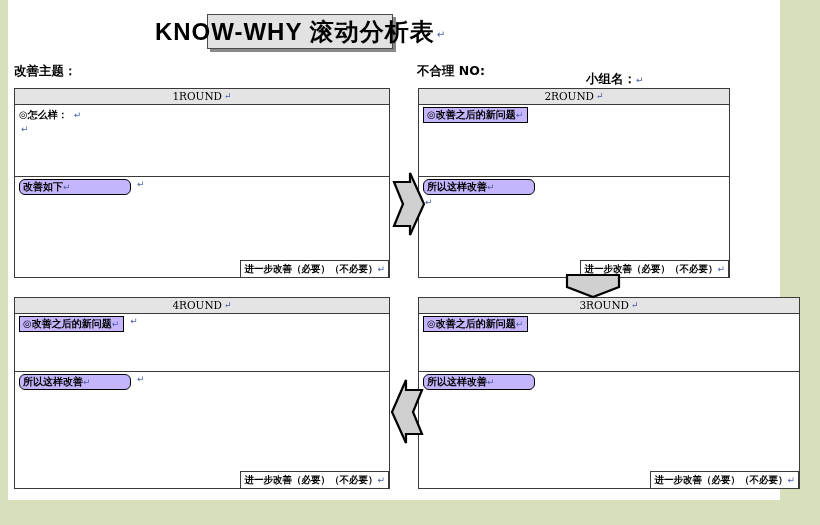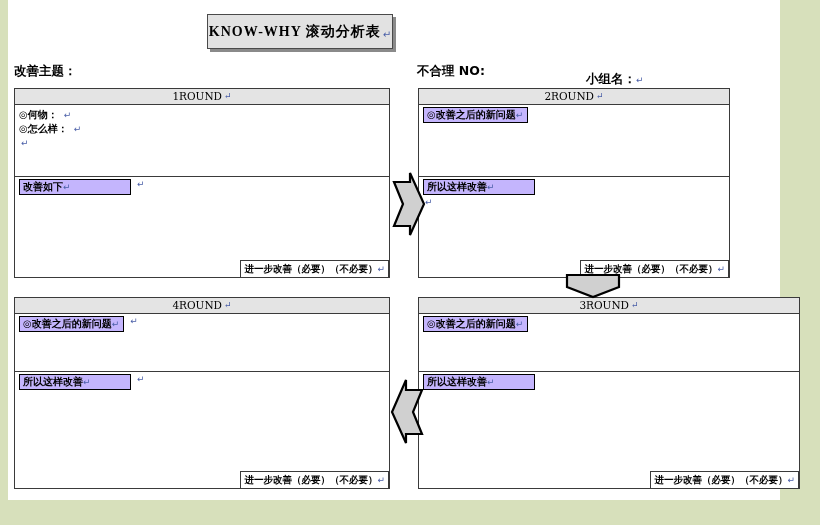--- a/index.html
+++ b/index.html
@@ -45,22 +45,22 @@
     height: 100%;
     background: #e2e2e2;
     border: 1px solid #4a4a4a;
     box-sizing: border-box;
     display: flex;
     align-items: center;
     justify-content: center;
     white-space: nowrap;
   }
   #title-text {
-    font-family: Liberation Serif, serif;
-    font-size: 14px;
+    font-family: Liberation Sans, sans-serif;
+    font-size: 24px;
     font-weight: bold;
     letter-spacing: 1px;
     color: #000;
   }
   #title-pilcrow {
     font-size: 10px;
     color: #4a5fa8;
     margin-left: 2px;
     align-self: flex-start;
     margin-top: 14px;
@@ -111,21 +111,21 @@
     border: 1px solid #000000;
     background: #c4b5fd;
     font-size: 10px;
     font-weight: bold;
     padding: 1px 4px 1px 3px;
     line-height: 12px;
     white-space: nowrap;
     box-sizing: border-box;
     color: #000;
   }
-  .tag-wide { min-width: 112px; }
+  .tag-wide { min-width: 112px; border-radius: 6px; }
   .bullet-line {
     font-size: 10px;
     font-weight: bold;
     line-height: 14px;
     white-space: nowrap;
     padding-left: 4px;
     color: #000;
   }
   .stray {
     font-size: 9px;
@@ -181,23 +181,20 @@
   </div>
 
   <div class="round-box" style="left:6px; top:88px; width:376px; height:190px;">
     <div class="round-head">
       <span>1ROUND</span>
         <span class="pilcrow-sm">↵</span>
     </div>
 
     <div class="sec sec-div" style="height:72px; padding-top:3px;">
       <div class="bullet-line">
-        <span>◎</span><span>何物：</span><span class="stray">↵</span>
-      </div>
-      <div class="bullet-line">
         <span>◎</span><span>怎么样：</span><span class="stray">↵</span>
       </div>
       <div class="bullet-line" style="padding-left:6px;">
         <span class="stray" style="margin-left:0;">↵</span>
       </div>
     </div>
 
     <div class="sec" style="height:101px;">
       <div class="tag-row">
         <span class="tag tag-wide"><span>改善如下</span><span class="pilcrow-sm">↵</span></span>

